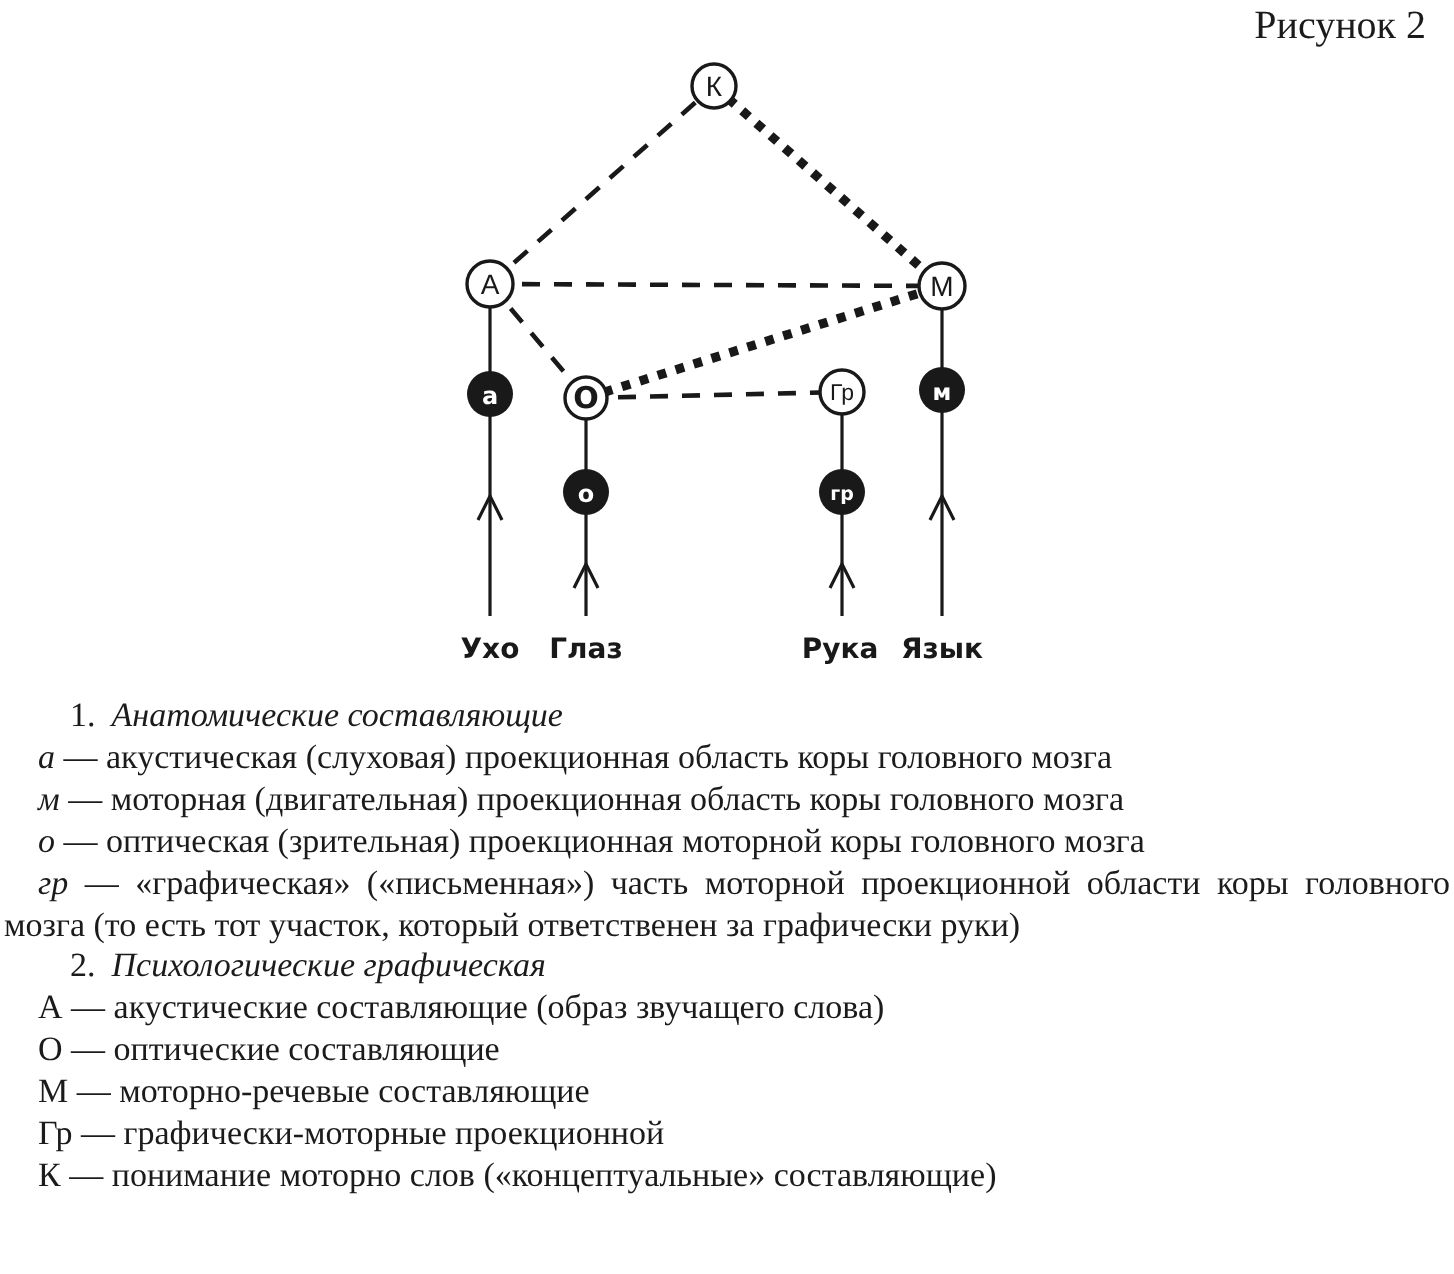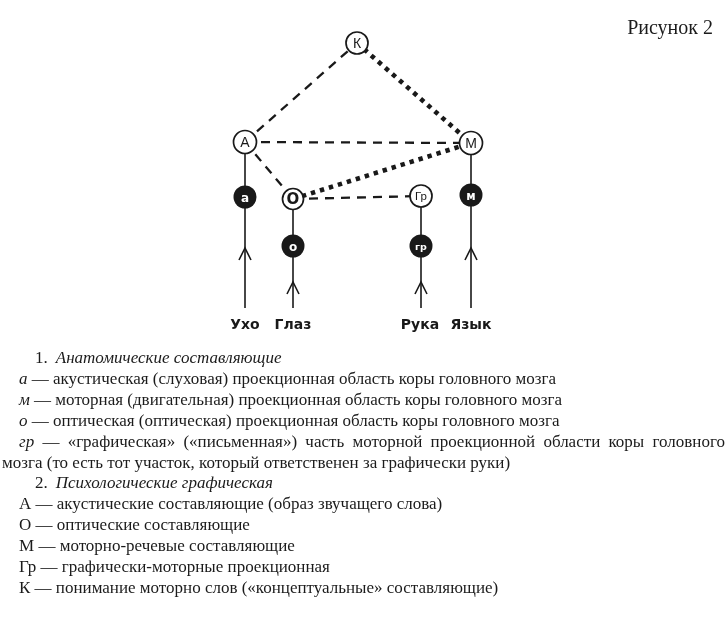--- a/index.html
+++ b/index.html
@@ -1,21 +1,21 @@
 <!DOCTYPE html>
 <html><head>
 <meta charset="utf-8">
 <style>
   html,body{margin:0;padding:0;}
   body{
     width:727px;height:637px;background:#ffffff;position:relative;overflow:hidden;
     font-family:"Liberation Serif",serif;color:#1b1b1b;
   }
   .figure-caption{
-    position:absolute;top:2px;right:14px;font-size:20px;color:#1b1b1b;margin-top:14px;
+    position:absolute;top:2px;right:14px;font-size:20px;color:#1b1b1b;
   }
   svg.diagram{position:absolute;top:0;left:0;display:block;}
   .edge-dashed{stroke:#191919;stroke-width:2.3;stroke-dasharray:9 7;fill:none;}
   .edge-dotted{stroke:#191919;stroke-width:4.6;stroke-dasharray:4.4 5;fill:none;}
   .flow-line{stroke:#191919;stroke-width:1.6;}
   .chevron{stroke:#191919;stroke-width:1.6;fill:none;}
   .node-open{fill:#ffffff;stroke:#191919;stroke-width:1.7;}
   .node-filled{fill:#191919;stroke:none;}
   .node-letter{font-family:"Liberation Sans",sans-serif;fill:#191919;text-anchor:middle;}
   .node-letter-bold{font-family:"DejaVu Sans",sans-serif;font-weight:bold;fill:#191919;text-anchor:middle;}
@@ -87,21 +87,21 @@
     <text class="organ-label" x="293" y="329">Глаз</text>
     <text class="organ-label" x="420" y="329">Рука</text>
     <text class="organ-label" x="471" y="329">Язык</text>
   </g>
 </svg>
 
 <div class="legend">
   <p class="heading"><span class="num">1.</span><span class="title">Анатомические составляющие</span></p>
   <p class="item"><span class="key-i">а</span> <span>— акустическая (слуховая) проекционная область коры головного мозга</span></p>
   <p class="item"><span class="key-i">м</span> <span>— моторная (двигательная) проекционная область коры головного мозга</span></p>
-  <p class="item"><span class="key-i">о</span> <span>— оптическая (оптическая) проекционная область коры головного мозга</span></p>
+  <p class="item"><span class="key-i">о</span> <span>— оптическая (зрительная) проекционная моторной коры головного мозга</span></p>
   <p class="item justify"><span class="key-i">гр</span> <span>— «графическая» («письменная») часть моторной проекционной области коры головного мозга (то есть тот участок, который ответственен за графически руки)</span></p>
   <p class="heading"><span class="num">2.</span><span class="title">Психологические графическая</span></p>
   <p class="item"><span>А</span> <span>— акустические составляющие (образ звучащего слова)</span></p>
   <p class="item"><span>О</span> <span>— оптические составляющие</span></p>
   <p class="item"><span>М</span> <span>— моторно-речевые составляющие</span></p>
-  <p class="item"><span>Гр</span> <span>— графически-моторные проекционная</span></p>
+  <p class="item"><span>Гр</span> <span>— графически-моторные проекционной</span></p>
   <p class="item"><span>К</span> <span>— понимание моторно слов («концептуальные» составляющие)</span></p>
 </div>
 
 </body></html>

